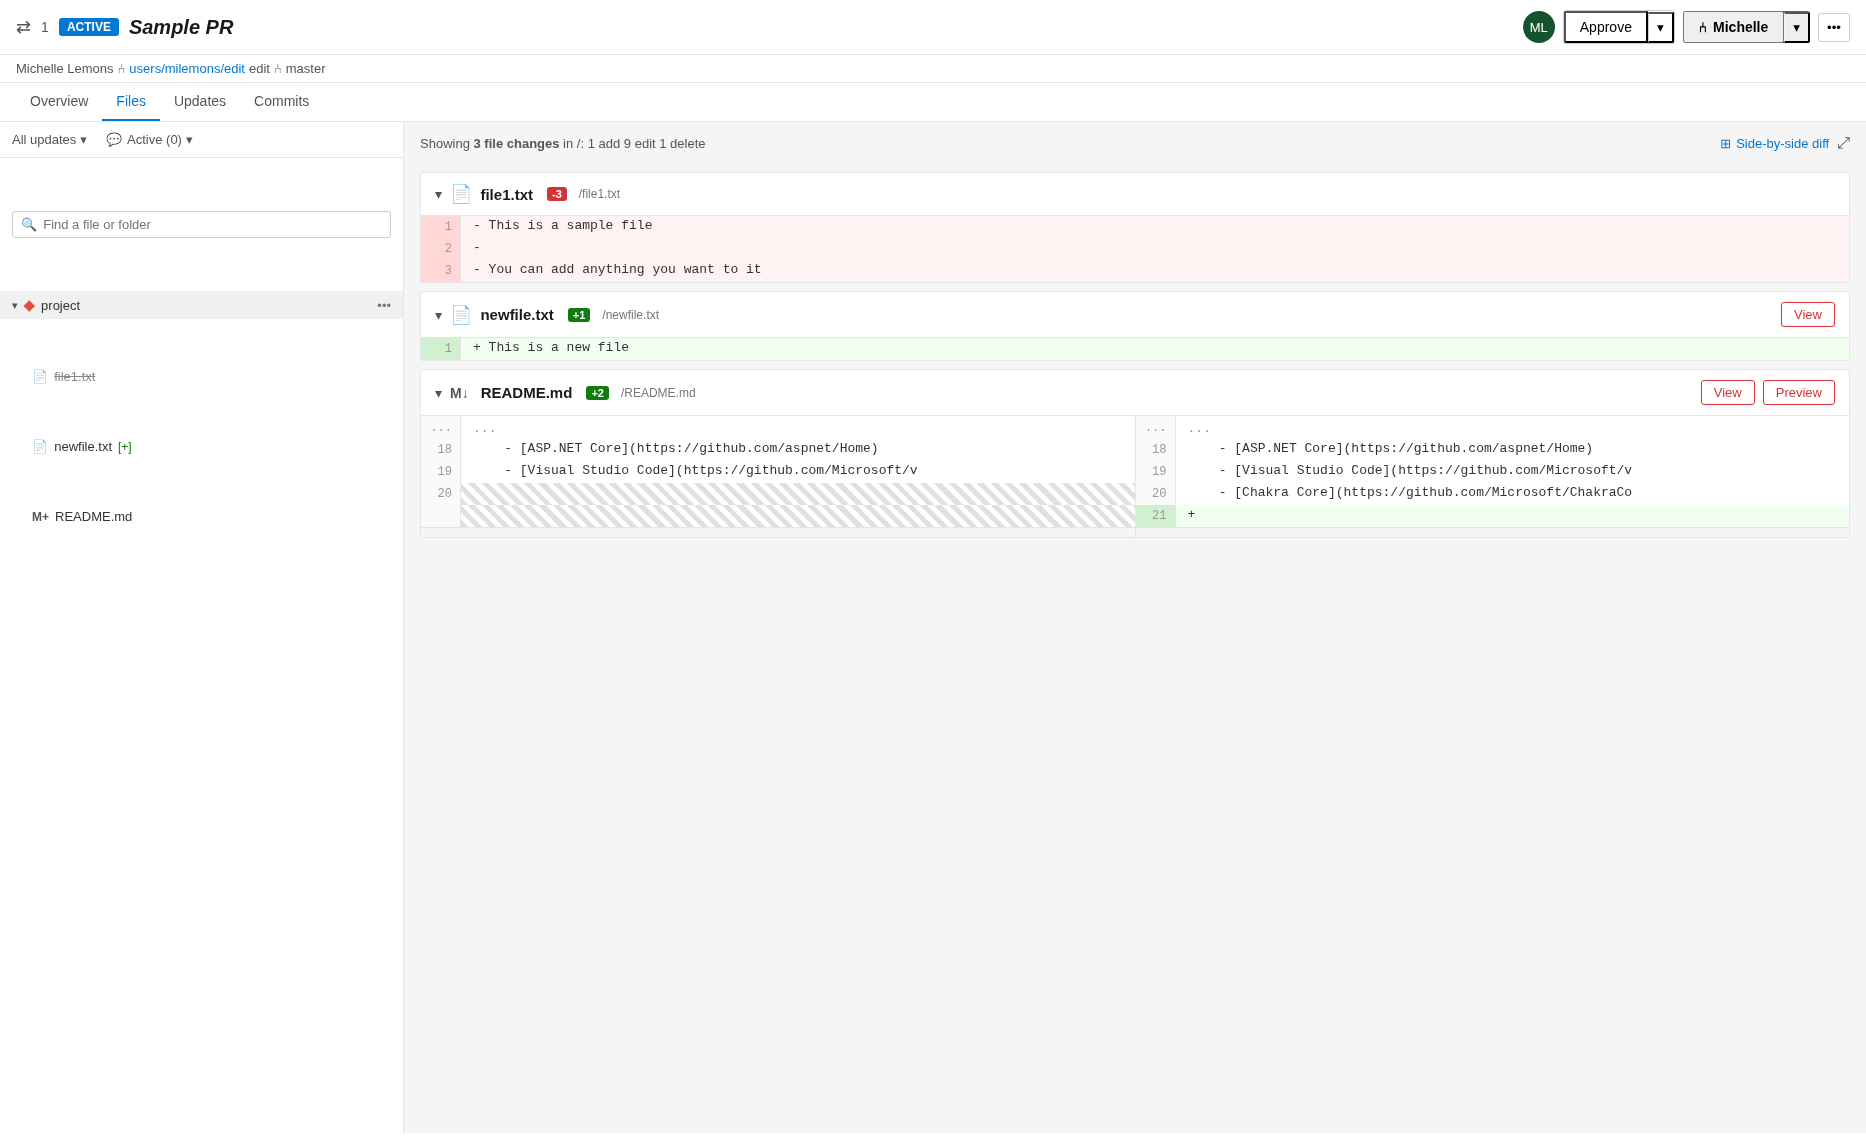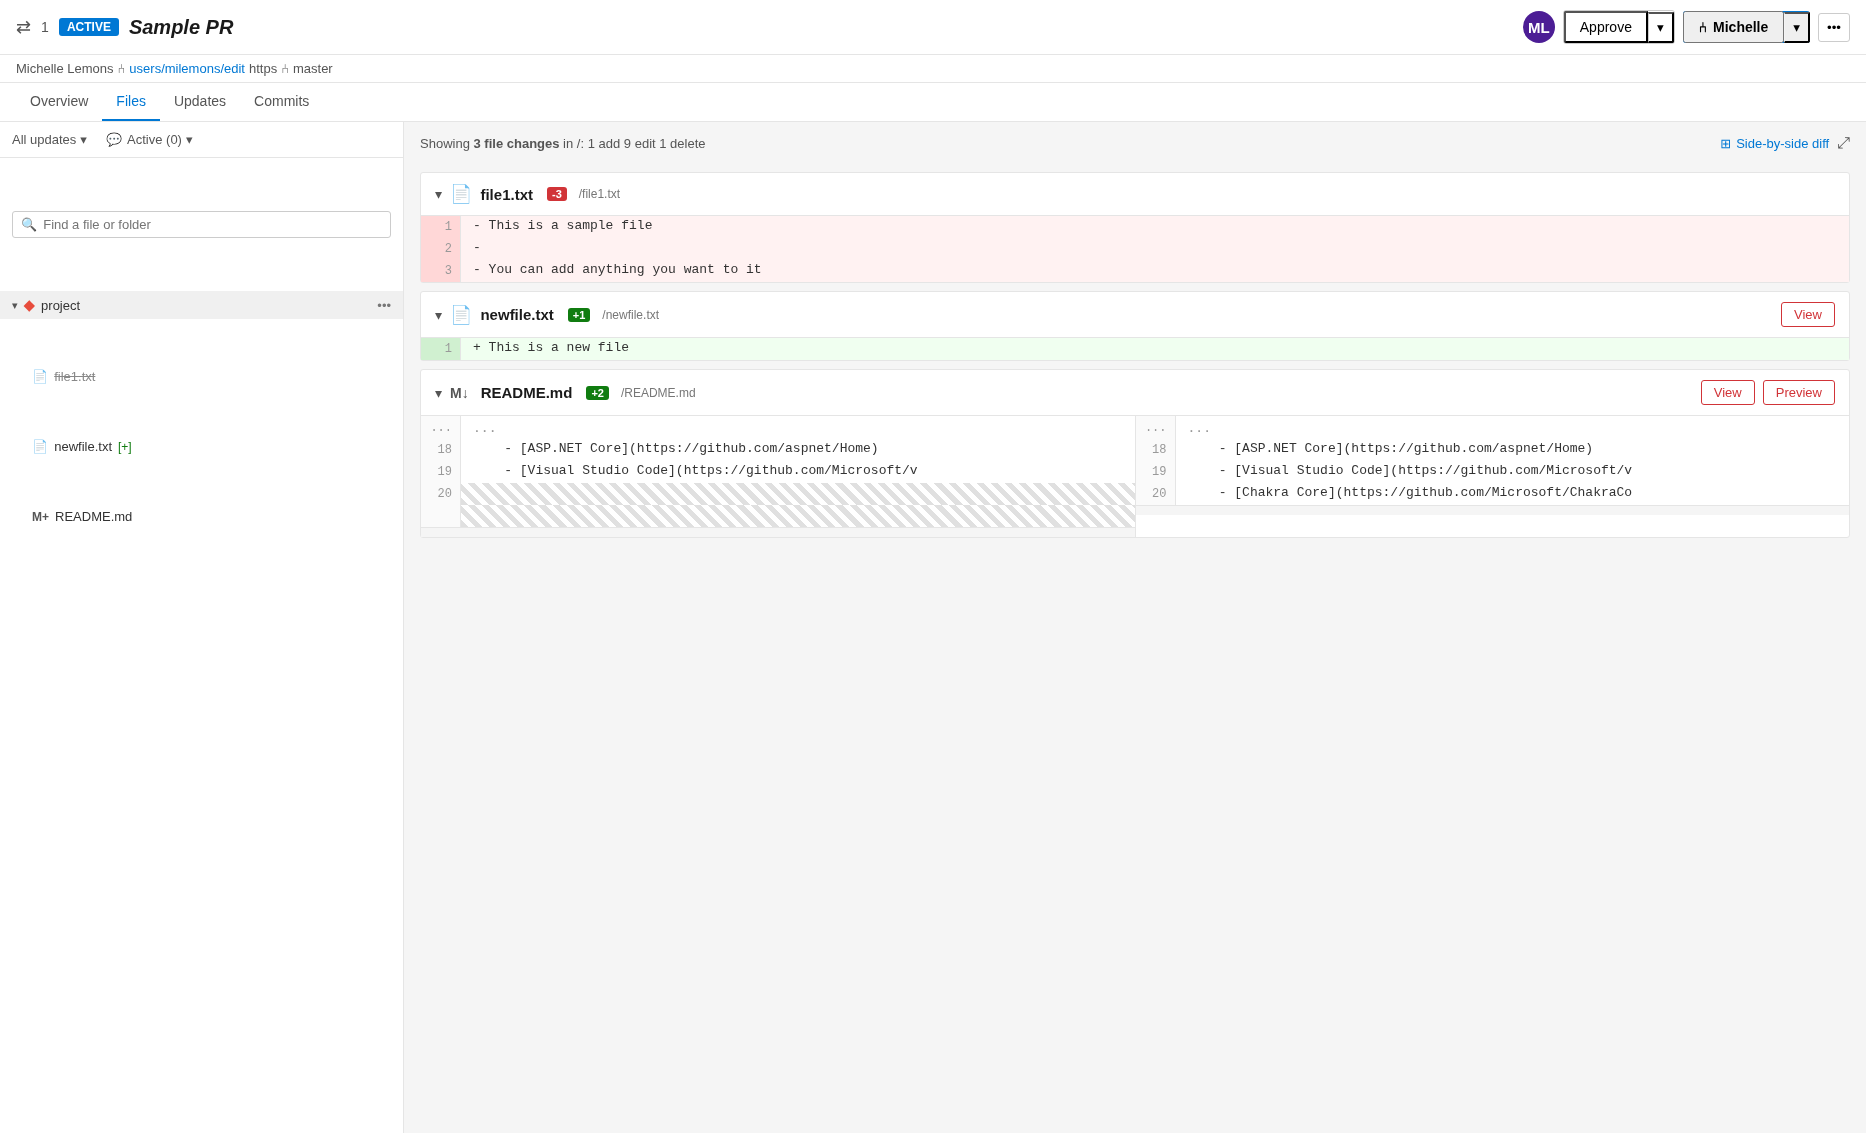--- a/index.html
+++ b/index.html
@@ -5,21 +5,21 @@
     * { box-sizing: border-box; margin: 0; padding: 0; }
     body { font-family: -apple-system, BlinkMacSystemFont, 'Segoe UI', sans-serif; font-size: 14px; color: #333; background: #fff; }
 
     
     .top-header { display: flex; align-items: center; padding: 10px 16px; border-bottom: 1px solid #e5e5e5; gap: 10px; }
     .pr-icon { font-size: 18px; color: #555; }
     .pr-number { color: #555; font-size: 14px; }
     .active-badge { background: #0078d4; color: white; font-size: 12px; font-weight: 600; padding: 2px 8px; border-radius: 3px; }
     .pr-title { font-size: 20px; font-weight: 600; color: #1a1a1a; font-style: italic; }
     .header-right { margin-left: auto; display: flex; align-items: center; gap: 8px; }
-    .avatar { width: 32px; height: 32px; border-radius: 50%; background: #4c1d95; display: flex; align-items: center; justify-content: center; color: white; font-size: 15px; font-weight: 700; }
+    .avatar { width: 32px; height: 32px; border-radius: 50%; background: #14532d; display: flex; align-items: center; justify-content: center; color: white; font-size: 13px; font-weight: 400; }
     .approve-btn { display: flex; align-items: center; border: 1px solid #ccc; border-radius: 3px; overflow: hidden; }
     .approve-main { padding: 6px 14px; background: white; cursor: pointer; font-size: 14px; }
     .approve-dropdown { padding: 6px 8px; background: white; border-left: 1px solid #ccc; cursor: pointer; }
     .complete-btn { display: flex; align-items: center; border-radius: 3px; overflow: hidden; background: #0078d4; color: white; }
     .complete-main { padding: 6px 14px; cursor: pointer; font-size: 14px; font-weight: 600; display: flex; align-items: center; gap: 6px; }
     .complete-dropdown { padding: 6px 8px; border-left: 1px solid rgba(255,255,255,0.3); cursor: pointer; }
     .more-btn { padding: 6px 8px; border: 1px solid #ccc; border-radius: 3px; cursor: pointer; background: white; }
 
     
     .sub-header { display: flex; align-items: center; padding: 6px 16px; border-bottom: 1px solid #e5e5e5; gap: 4px; font-size: 13px; color: #555; }
@@ -113,21 +113,21 @@
       <button class="complete-dropdown">▾</button>
     </div>
     <button class="more-btn">•••</button>
   </div>
 </div>
 
 <div class="sub-header">
   <span>Michelle Lemons</span>
   <span>⑃</span>
   <a class="user-link">users/milemons/edit</a>
-  <span>https</span>
+  <span>edit</span>
   <span>⑃</span>
   <span>master</span>
 </div>
 
 <div class="tabs">
   <a class="tab">Overview</a>
   <a class="tab active">Files</a>
   <a class="tab">Updates</a>
   <a class="tab">Commits</a>
 </div>
@@ -287,20 +287,24 @@
               <span class="diff-line-code">    - [ASP.NET Core](https://github.com/aspnet/Home)</span>
             </div>
             <div class="diff-line">
               <span class="diff-line-num">19</span>
               <span class="diff-line-code">    - [Visual Studio Code](https://github.com/Microsoft/v</span>
             </div>
             <div class="diff-line">
               <span class="diff-line-num">20</span>
               <span class="diff-line-code">    - [Chakra Core](https://github.com/Microsoft/ChakraCo</span>
             </div>
+            <div class="diff-line added">
+              <span class="diff-line-num">21</span>
+              <span class="diff-line-code">+</span>
+            </div>
           </div>
           <div class="scrollbar-area">
             <div style="width:200%; height:10px;"></div>
           </div>
         </div>
       </div>
     </div>
 
   </div>
 </div>

